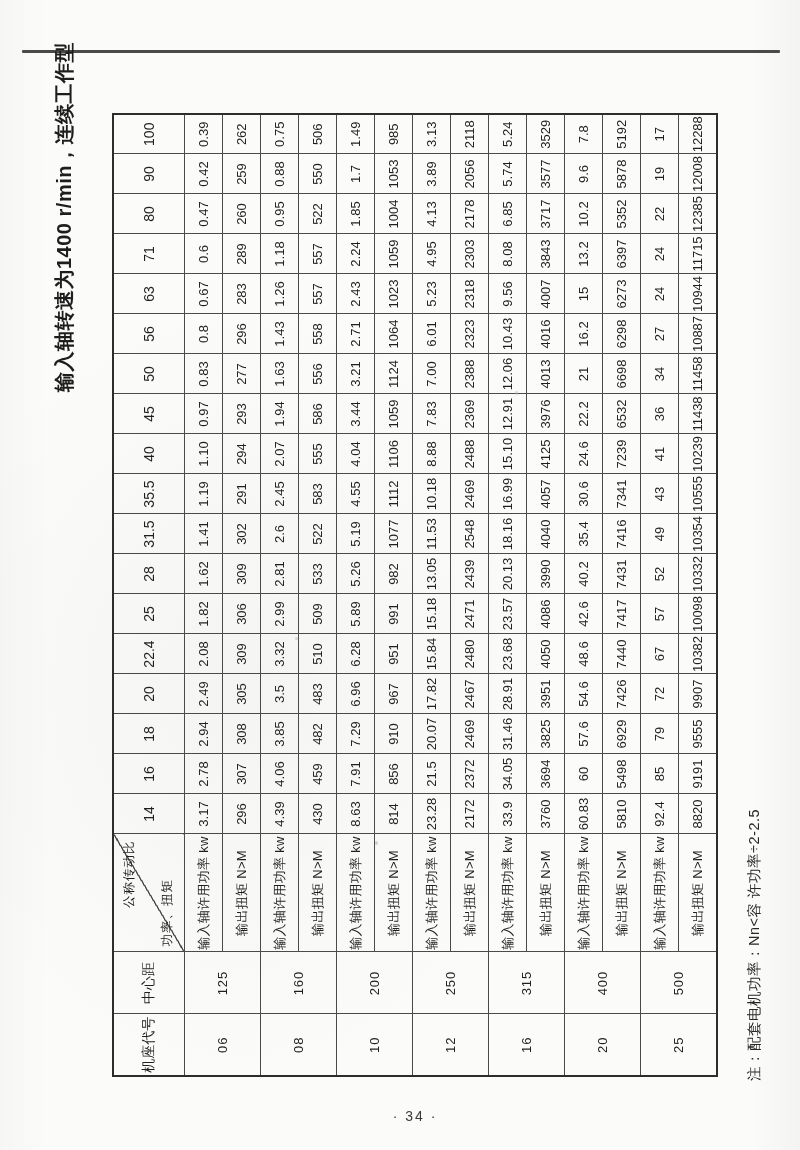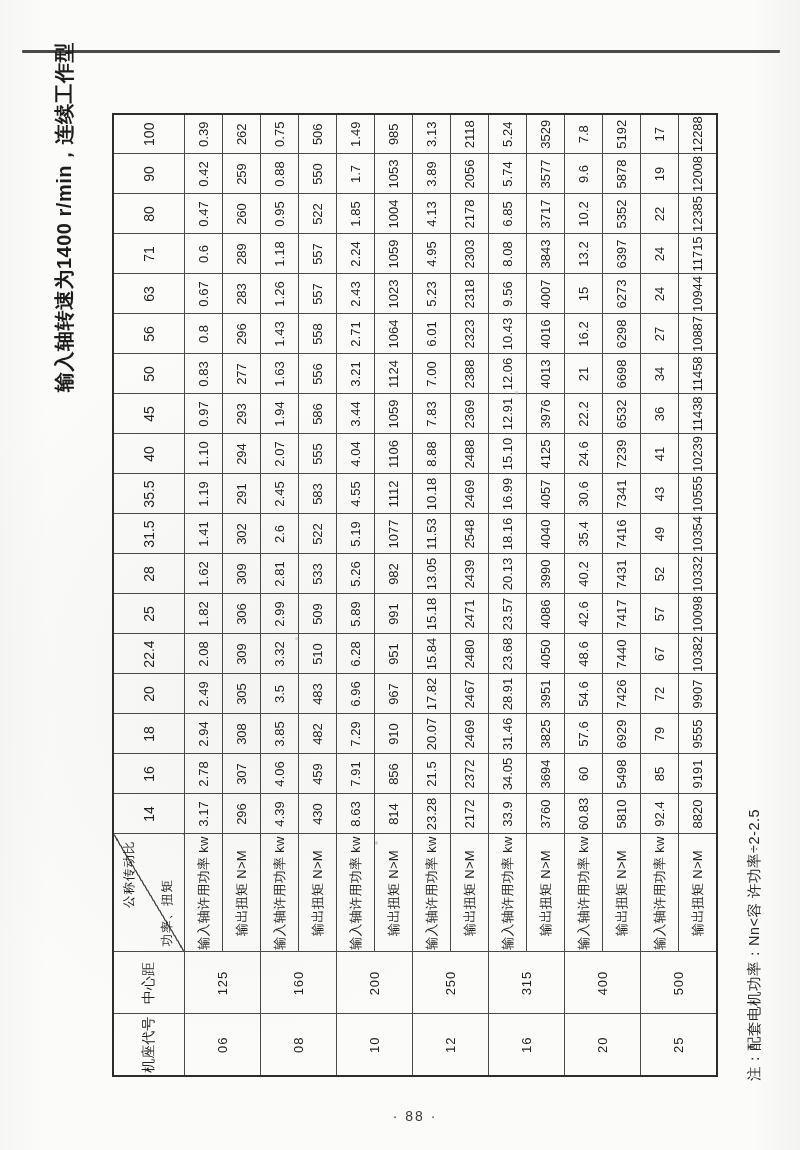--- a/index.html
+++ b/index.html
@@ -443,13 +443,13 @@
       </tbody>
   </table>
 
   <div class="foot-note">注：配套电机功率：Nn&lt;容 许功率÷2-2.5</div>
 
   <div class="speck" style="left:250px;top:330px;width:4px;height:3px;opacity:.6"></div>
   <div class="speck" style="left:455px;top:250px;width:3px;height:3px;opacity:.5"></div>
   <div class="speck" style="left:700px;top:470px;width:4px;height:3px;opacity:.5"></div>
 </div>
 
-<div class="page-number">· 88 ·</div>
+<div class="page-number">· 34 ·</div>
 
 </body></html>

